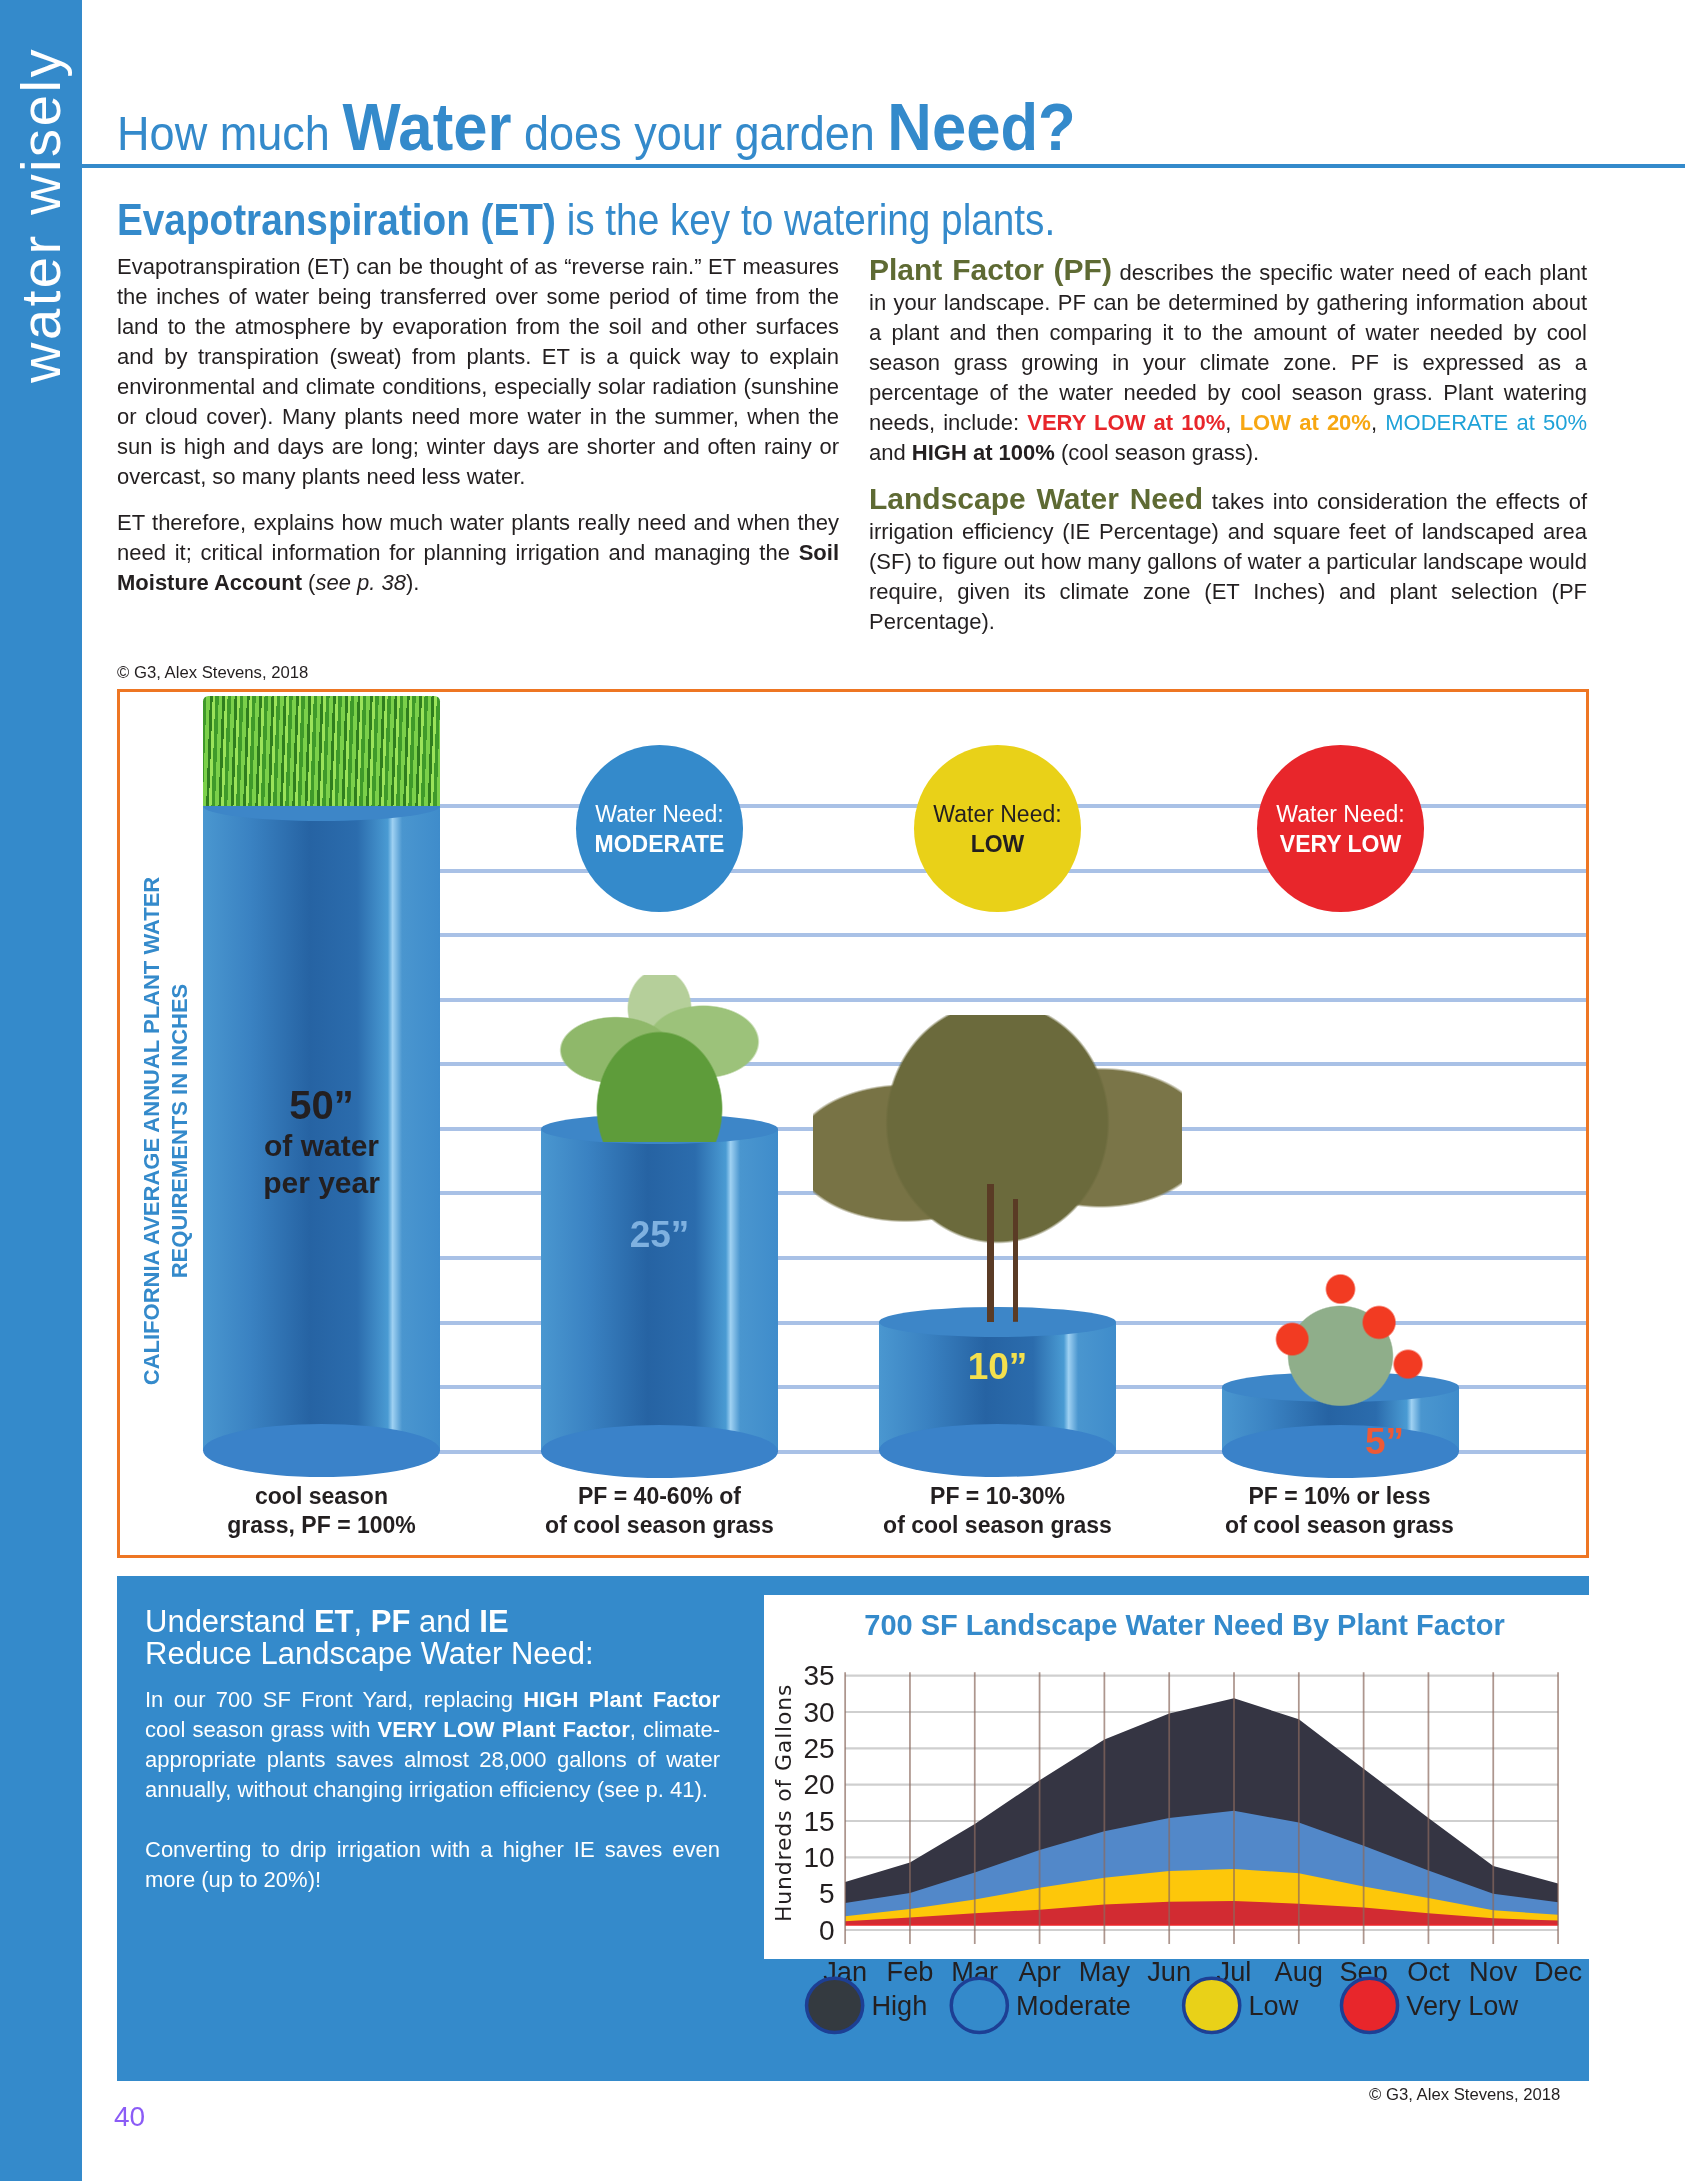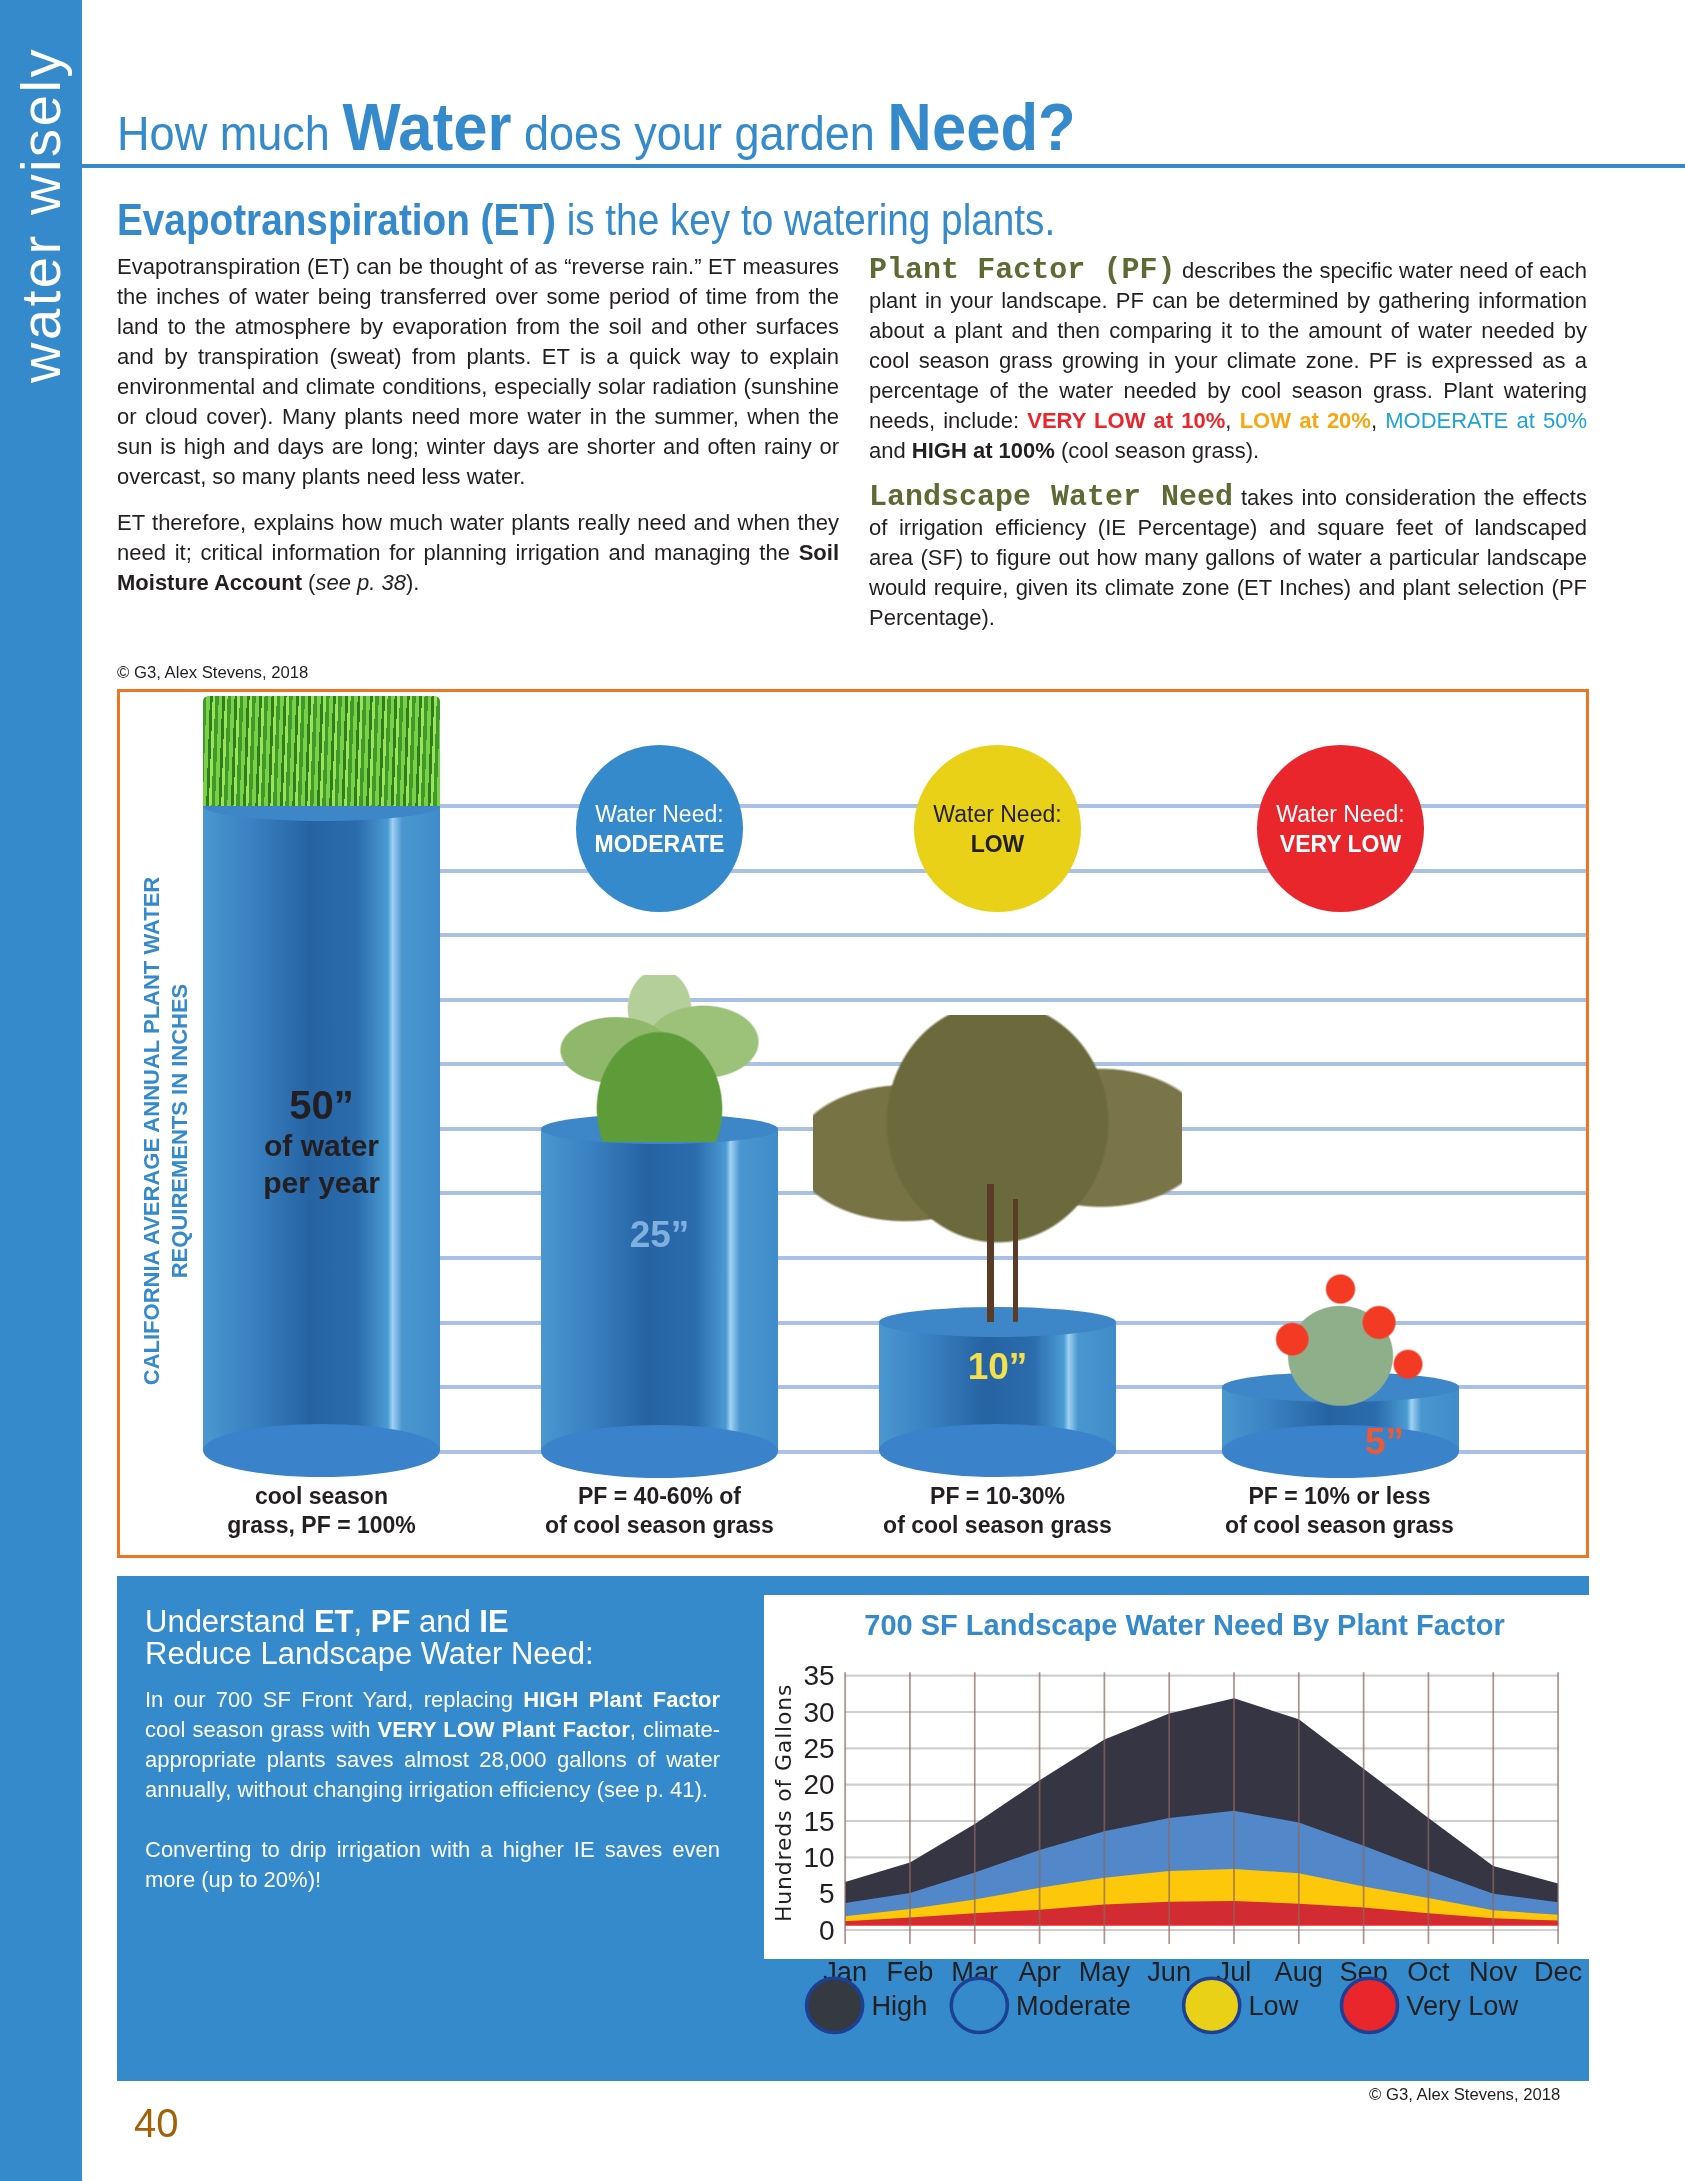--- a/index.html
+++ b/index.html
@@ -16,21 +16,21 @@
   .title b { font-size: 67px; font-weight: bold; }
   .title-rule { left: 82px; top: 164px; width: 1604px; height: 4.4px; background: #348acb; }
 
   .et-heading { left: 117px; top: 195px; font-size: 44px; color: #348acb; white-space: nowrap; transform: scaleX(0.88); transform-origin: left; }
   .et-heading b { font-weight: bold; }
 
   .body-text { font-family: "Liberation Sans", sans-serif; font-size: 22px; line-height: 30px; text-align: justify; color: #231f20; }
   .col-left { left: 117px; top: 252px; width: 722px; }
   .col-right { left: 869px; top: 255px; width: 718px; }
   .col-left p, .col-right p { margin-bottom: 16px; }
-  .olive-head { color: #5e6a33; font-weight: bold; font-size: 30px; font-family: Liberation Mono, monospace; }
+  .olive-head { color: #5e6a33; font-weight: bold; font-size: 30px; }
   .c-red { color: #e8262b; font-weight: bold; }
   .c-orange { color: #f7a712; font-weight: bold; }
   .c-cyan { color: #1fa2d8; font-weight: normal; }
   .c-bold { font-weight: bold; margin-top: 31px; }
   .copyright-top { left: 117px; top: 663px; font-size: 16.7px; color: #231f20; }
 
   
   .info-frame { left: 117px; top: 689px; width: 1472px; height: 869px; border: 3.5px solid #ee7623; background: #fff; }
   .gridline { position: absolute; height: 3.5px; background: #a9c1e6; }
   .ytick { position: absolute; color: #348acb; font-size: 30px; transform: translateY(-50%); white-space: nowrap; }
@@ -50,21 +50,21 @@
   
   .blue-box { left: 117px; top: 1576px; width: 1472px; height: 505px; background: #348acb; }
   .bb-heading { left: 145px; top: 1606px; width: 562px; color: #fff; font-size: 31px; line-height: 32px; }
   .bb-heading b { font-weight: bold; }
   .bb-text { left: 145px; top: 1685px; width: 575px; color: #fff; font-size: 22px; line-height: 30px; text-align: justify; }
   .bb-text p { margin-bottom: 30px; }
   .bb-text b { font-weight: bold; }
   .chart-panel { left: 764px; top: 1595px; width: 841px; height: 364px; background: #fff; padding-left: 36px; }
   .chart-title { position: absolute; left: 0; width: 100%; top: 14px; text-align: center; color: #348acb; font-size: 29px; font-weight: bold; }
   .copyright-bottom { left: 1369px; top: 2085px; font-size: 16.7px; color: #231f20; }
-  .page-num { left: 114px; top: 2101px; font-size: 40px; color: #a16207; margin-left: 20px; }
+  .page-num { left: 114px; top: 2101px; font-size: 28px; color: #8b5cf6; }
 </style>
 </head>
 <body>
 
 <div class="abs side-banner">
   <div class="side-text">
       <span>water wisely</span>
     </div>
 </div>
 

